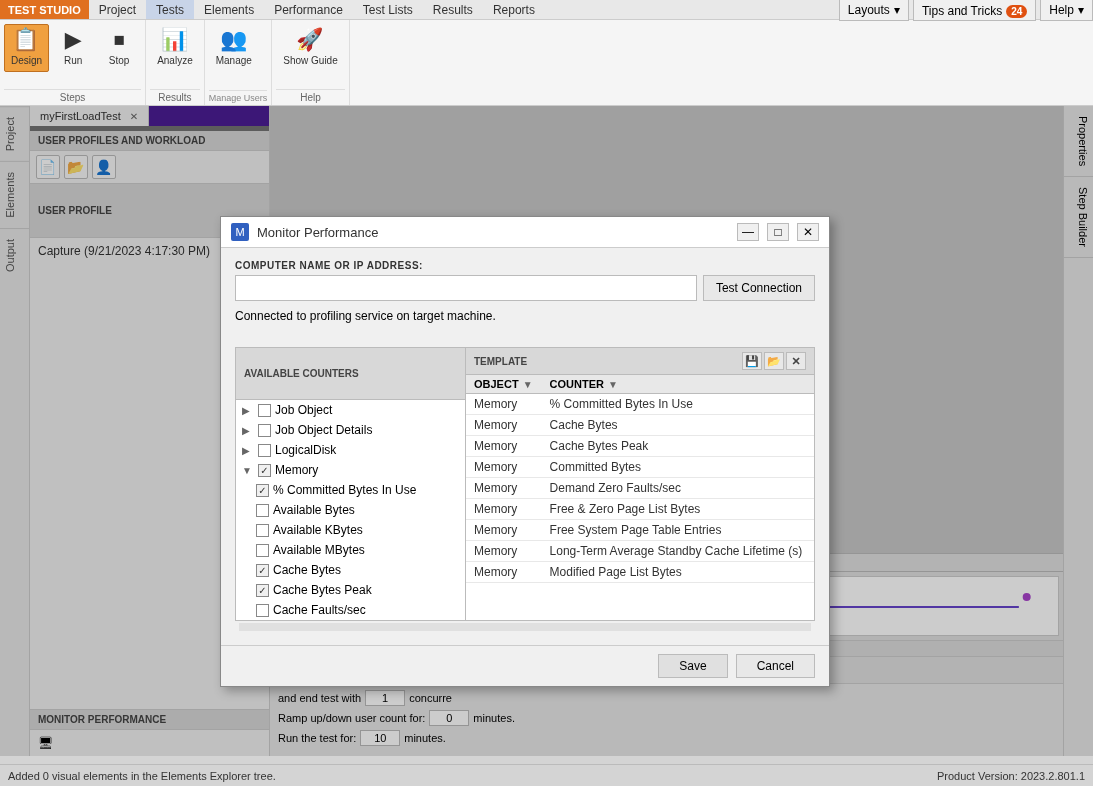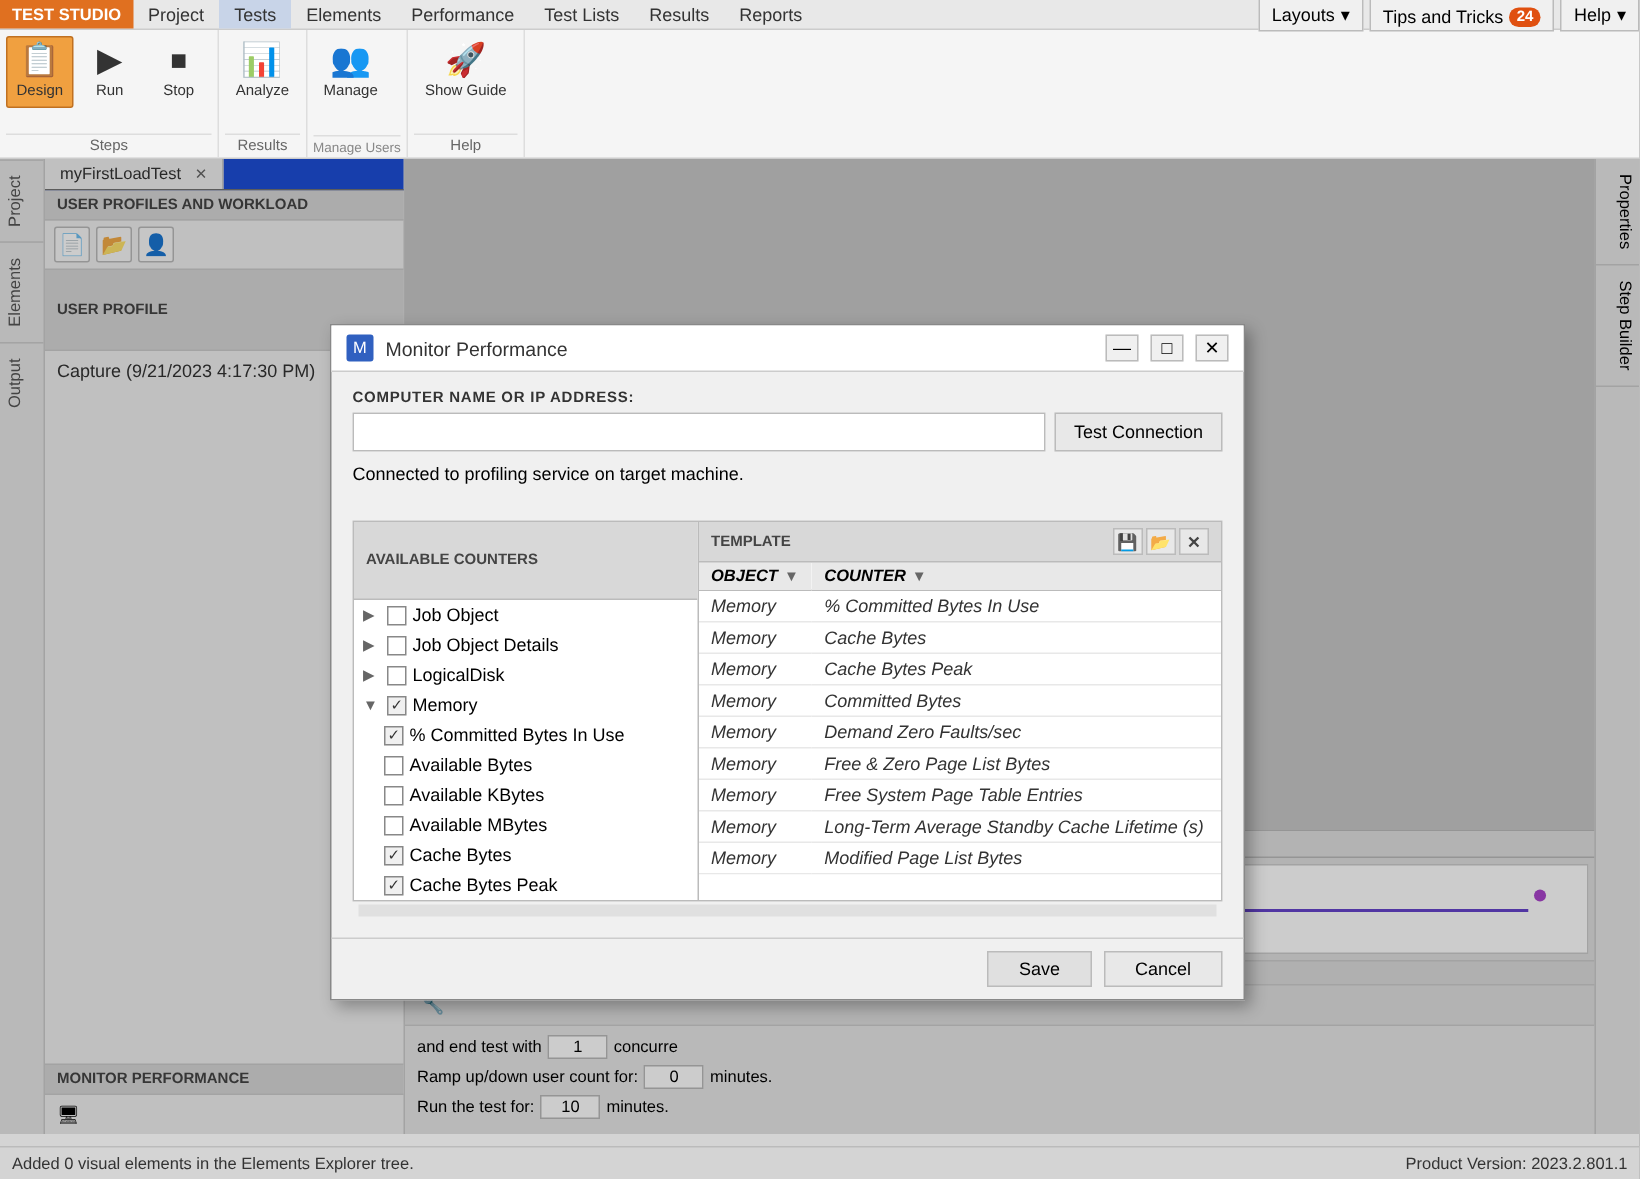--- a/index.html
+++ b/index.html
@@ -72,21 +72,21 @@
       padding: 10px 4px; cursor: pointer; font-size: 11px;
       border-bottom: 1px solid #ccc; width: 100%; text-align: center;
     }
 
     
     .panel-area {
       width: 240px; background: #f0f0f0; border-right: 1px solid #ccc;
       display: flex; flex-direction: column;
     }
     .panel-tab-bar {
-      display: flex; background: #1d4ed8; border-bottom: 1px solid #737373;
+      display: flex; background: #4c1d95; border-bottom: 5px solid #737373;
     }
     .panel-tab {
       padding: 4px 10px; font-size: 11px; cursor: pointer; color: #333;
       border-right: 1px solid #ccc;
     }
     .panel-tab.active { background: #f0f0f0; }
     .tab-close { margin-left: 6px; color: #666; cursor: pointer; font-size: 10px; }
 
     .section-header {
       background: #d8d8d8; padding: 4px 8px; font-size: 10px;
@@ -232,21 +232,21 @@
       font-weight: bold; color: #444; text-transform: uppercase;
       border-bottom: 1px solid #bbb; display: flex; align-items: center;
     }
     .template-header-title { flex: 1; }
     .template-toolbar { display: flex; gap: 2px; }
     .tmpl-btn {
       width: 20px; height: 18px; display: flex; align-items: center; justify-content: center;
       border: 1px solid #bbb; background: #e8e8e8; cursor: pointer; font-size: 11px;
     }
 
-    .template-table { width: 100%; border-collapse: collapse; font-size: 12px; font-style: italic; }
+    .template-table { width: 100%; border-collapse: collapse; font-size: 12px; }
     .template-table th {
       background: #e8e8e8; padding: 3px 8px; text-align: left;
       border-bottom: 1px solid #bbb; font-size: 11px; font-weight: bold;
       position: sticky; top: 0;
     }
     .template-table td {
       padding: 3px 8px; border-bottom: 1px solid #e8e8e8; color: #333;
     }
     .col-filter {
       font-size: 10px; color: #666; margin-left: 4px; cursor: pointer;
@@ -512,20 +512,24 @@
                 <div class="counter-checkbox"></div>
                 <span>Available MBytes</span>
               </div>
               <div class="counter-item counter-indent">
                 <div class="counter-checkbox checked"></div>
                 <span>Cache Bytes</span>
               </div>
               <div class="counter-item counter-indent">
                 <div class="counter-checkbox checked"></div>
                 <span>Cache Bytes Peak</span>
+              </div>
+              <div class="counter-item counter-indent">
+                <div class="counter-checkbox"></div>
+                <span>Cache Faults/sec</span>
               </div>
             </div>
           </div>
 
           <div class="template-panel">
             <div class="template-header">
               <span class="template-header-title">TEMPLATE</span>
               <div class="template-toolbar">
                 <div class="tmpl-btn">💾</div>
                 <div class="tmpl-btn">📂</div>

